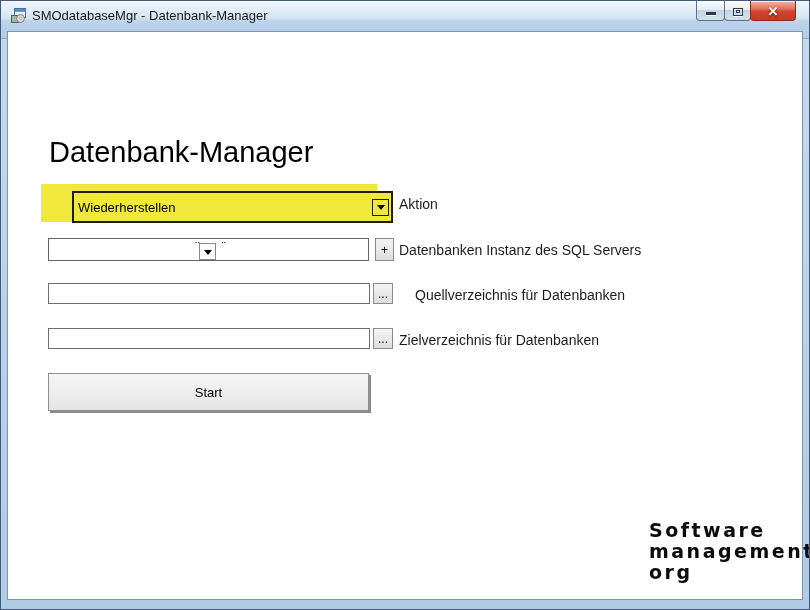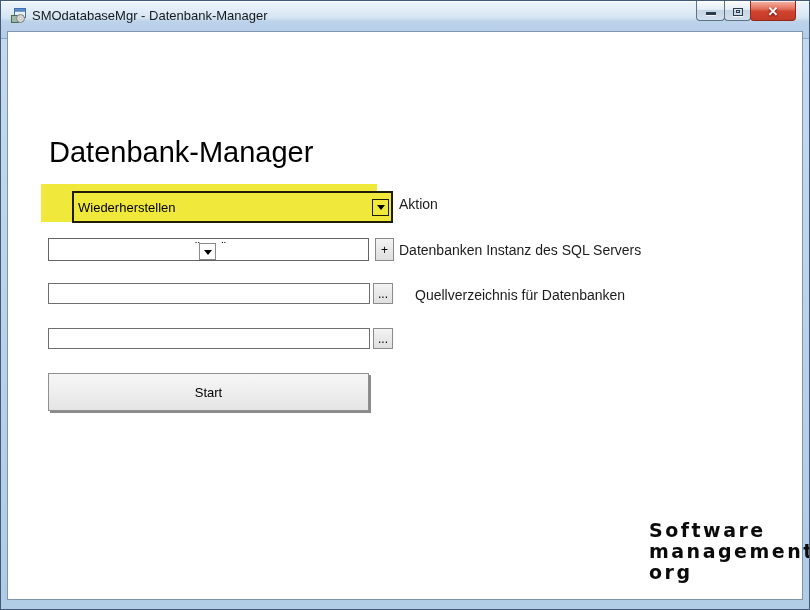--- a/index.html
+++ b/index.html
@@ -180,20 +180,21 @@
     </div>
     <div class="smallbtn plusbtn">+</div>
     <span class="flabel lbl-instance">Datenbanken Instanz des SQL Servers</span>
 
     <input class="textfield" style="top: 251px;" value="">
     <div class="smallbtn dots1">...</div>
     <span class="flabel lbl-source">Quellverzeichnis für Datenbanken</span>
 
     <input class="textfield" style="top: 296px;" value="">
     <div class="smallbtn dots2">...</div>
+    <span class="flabel lbl-target">Zielverzeichnis für Datenbanken</span>
 
     <div class="startbtn">Start</div>
 
     <div class="logo">
       <div>Software</div>
       <div>management</div>
       <div>org</div>
     </div>
 
   </div>

